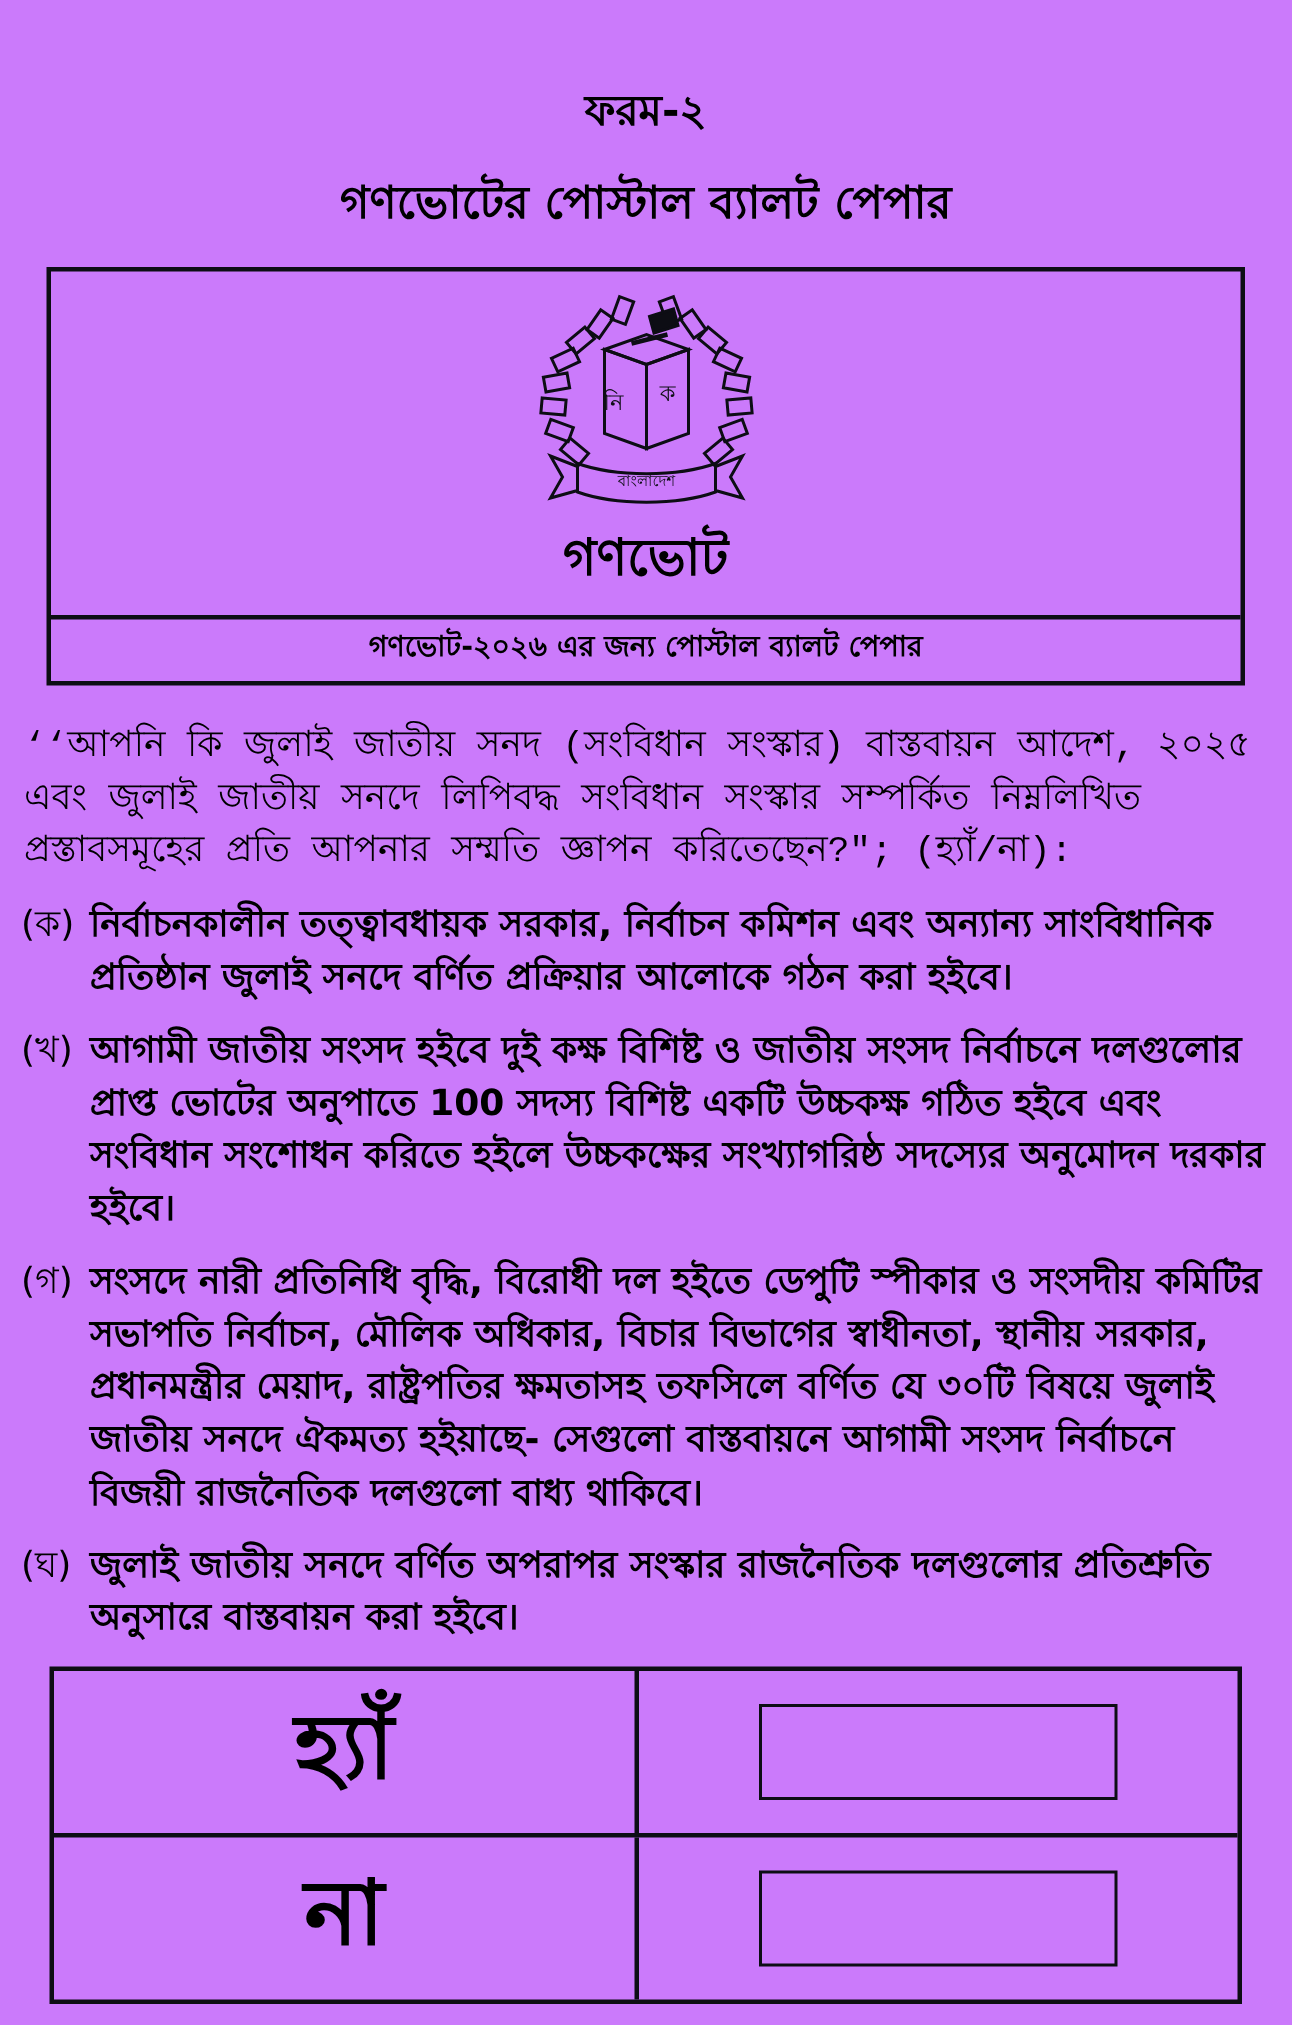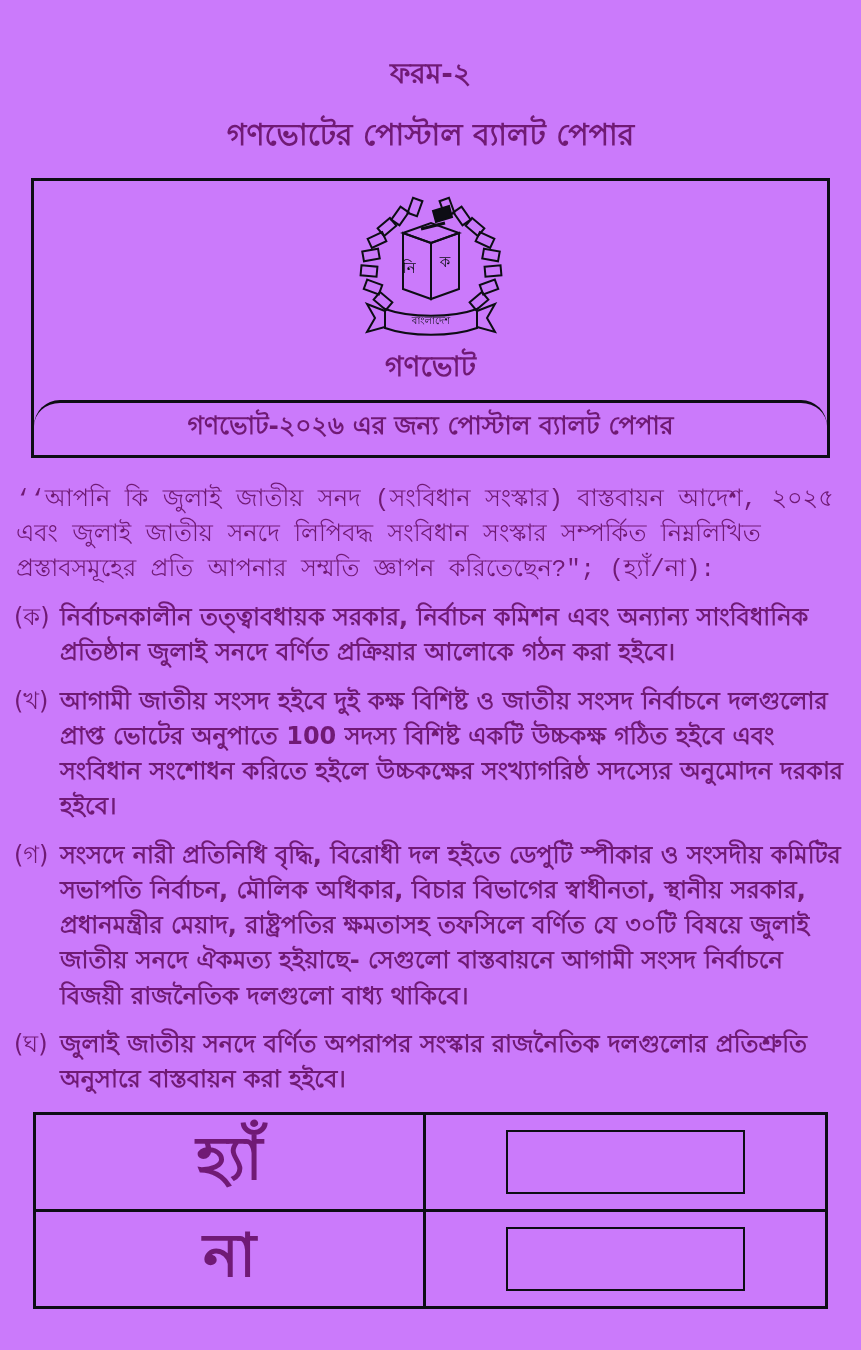--- a/index.html
+++ b/index.html
@@ -2,51 +2,50 @@
 <html lang="bn"><head>
 <meta charset="utf-8">
 <style>
   html,body { margin:0; padding:0; }
   body { background:#cb7afb; }
   .page {
     position:relative;
     width:861px; height:1350px;
     margin:0 auto;
     background:#cb7afb;
-    color:#701a75;
+    color:#000000;
     font-family:"DejaVu Sans", sans-serif;
     overflow:hidden;
     box-sizing:border-box;
   }
   .header { text-align:center; padding-top:52px; }
   .form-no   { font-size:28px; font-weight:700; }
   .ordinance { font-size:20px; margin-top:10px; }
   .main-title{ font-size:30px; margin-top:12px; font-weight:600;text-align:center; }
 
   .panel { margin:16px 31px 0; border:3px solid #0d0d14; }
   .panel-top { text-align:center; padding:12px 0 8px; }
   .emblem { display:block; margin:0 auto; }
   .emblem * { vector-effect:non-scaling-stroke; }
-  .caption { font-size:28px; margin-top:2px; font-weight:600; }
+  .caption { font-size:34px; margin-top:2px; font-weight:600; }
   .panel-bar {
     border-top:3px solid #0d0d14;
-    text-align:center; font-size:25px; font-weight:600;
+    text-align:center; font-size:19px; font-weight:600;
     padding:3px 0 6px;
-    border-radius:26px;
   }
 
   .question { margin:24px 16px 0; font-size:24px; line-height:1.46;font-family:Liberation Mono, monospace; }
 
   .proposals { margin:10px 14px 0; }
   .proposal  { display:flex; margin-top:13px; font-size:24px; line-height:1.47; }
   .plabel    { flex:0 0 46px; }
   .ptext     { flex:1; padding-right:2px;font-weight:bold; }
 
   .vote-table { margin:14px 33px 0; border:3px solid #0d0d14; }
-  .vrow { display:flex; height:94px; }
+  .vrow { display:flex; height:108px; }
   .vrow + .vrow { border-top:3px solid #0d0d14; }
   .vopt {
     flex:0 0 387px; border-right:3px solid #0d0d14;
     display:flex; align-items:center; justify-content:center;
     font-size:60px; font-weight:600;
   }
   .vboxcell { flex:1; display:flex; align-items:center; justify-content:center; }
   .markbox  { width:235px; height:60px; border:2px solid #0d0d14; background:transparent; }
 </style>
 </head>

